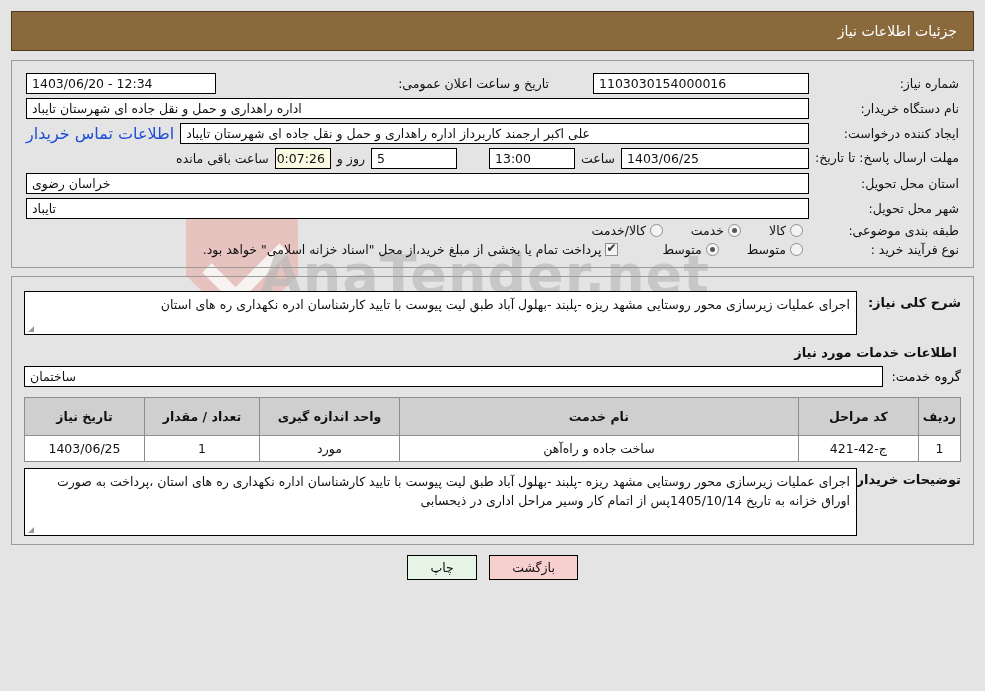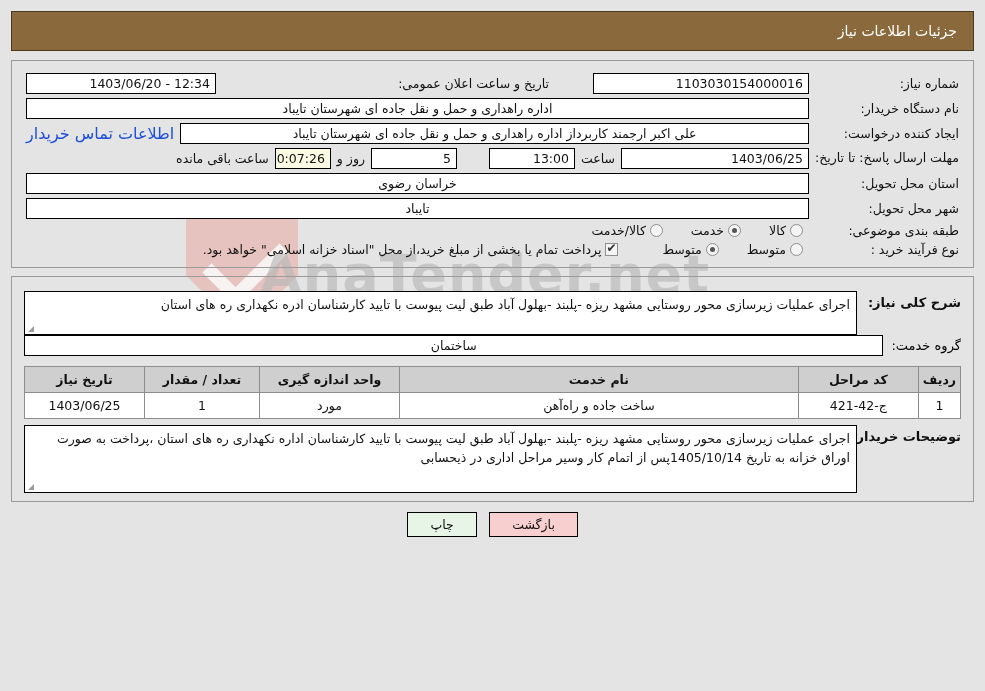--- a/index.html
+++ b/index.html
@@ -66,24 +66,24 @@
   .lbl {
     font-size: 12.5px; color: #111; text-align: right;
     white-space: nowrap; padding-right: 4px;
   }
   .lbl.w-main { width: 150px; }
 
   .fld {
     border: 1px solid #000; background: #fff;
     height: 21px; line-height: 19px;
     font-size: 12.5px; color: #111;
-    padding: 0 5px; text-align: right;
+    padding: 0 5px; text-align: left;
     overflow: hidden; white-space: nowrap;
   }
-  .fld.right { text-align: center; }
+  .fld.right { text-align: left; }
   .fld.yellow { background: #fbfbe4; }
 
   .rowline { display: flex; align-items: center; gap: 6px; }
 
   .linkblue {
     color: #1d4ed8; font-size: 16px; cursor: pointer; white-space: nowrap;
   }
 
   .smalltxt { font-size: 12.5px; color: #111; white-space: nowrap; }
 
@@ -135,21 +135,21 @@
   .svc-row { display: flex; align-items: center; gap: 8px; margin-bottom: 10px;}
   .svc-label { font-size: 13px; font-weight: normal; white-space: nowrap; }
 
   
   table.items {
     width: 100%; border-collapse: collapse; margin: 0 auto 6px auto;
     font-size: 12.5px;
   }
   table.items th {
     background: #cfcfcf; border: 1px solid #8d8d8d; color: #111;
-    font-weight: bold; height: 26px; padding: 2px 4px; text-align: center;
+    font-weight: bold; height: 38px; padding: 2px 4px; text-align: center;
     font-size: 12.5px;
   }
   table.items td {
     background: #fff; border: 1px solid #8d8d8d; color: #111;
     height: 26px; padding: 2px 4px; text-align: center;
   }
 
   
   .btnbar {
     position: relative; z-index: 2;
@@ -281,20 +281,21 @@
       </table>
   </div>
 
   <div class="panel" style="margin-top:8px; padding-top:12px;">
 
     <div class="sec-row">
       <div class="sec-label">شرح کلی نیاز:</div>
       <div class="textarea-box" style="min-height:44px;">اجرای عملیات زیرسازی محور روستایی مشهد ریزه -پلبند -بهلول آباد طبق لیت پیوست با تایید کارشناسان ادره نکهداری ره های استان</div>
     </div>
 
+    <div class="subhead">اطلاعات خدمات مورد نیاز</div>
 
     <div class="svc-row">
       <div class="svc-label">گروه خدمت:</div>
       <div class="fld right" style="flex:1">ساختمان</div>
     </div>
 
     <table class="items">
       <thead>
         <tr>
           <th style="width:32px">ردیف</th>

